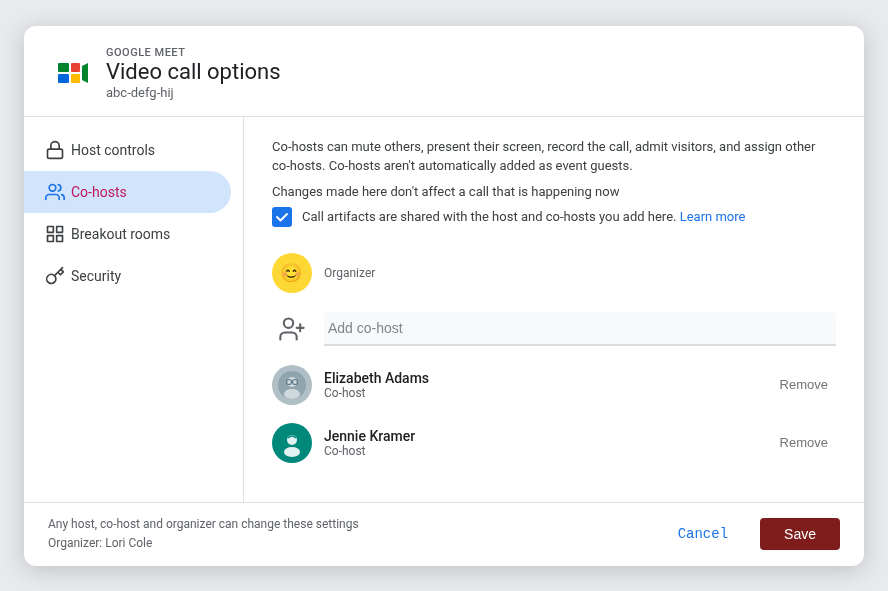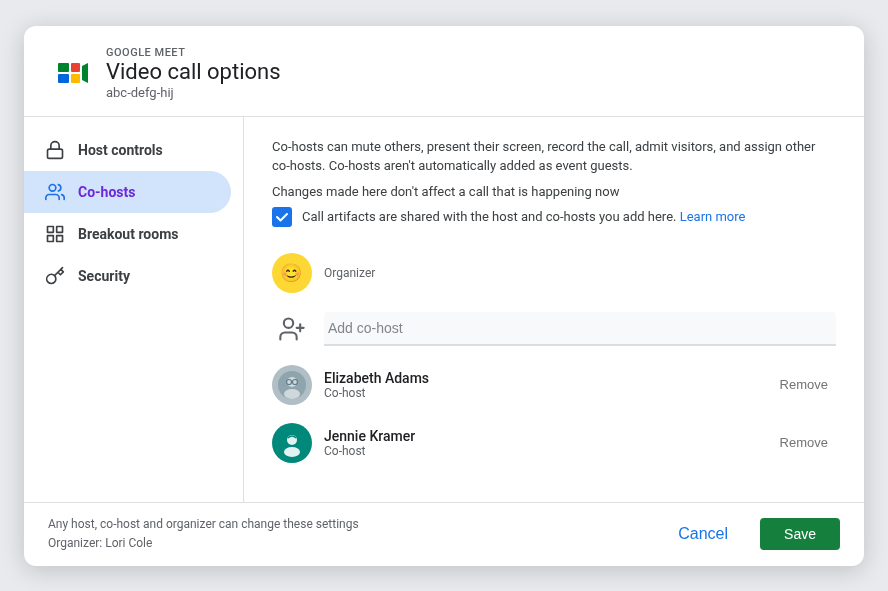--- a/index.html
+++ b/index.html
@@ -63,32 +63,32 @@
     }
     .sidebar {
       width: 220px;
       border-right: 1px solid #e0e0e0;
       padding: 12px 0;
       flex-shrink: 0;
     }
     .sidebar-item {
       display: flex;
       align-items: center;
-      gap: 12px;
+      gap: 5px;
       padding: 10px 20px;
       cursor: pointer;
       border-radius: 0 24px 24px 0;
       margin-right: 12px;
       font-size: 14px;
       color: #3c4043;
-      font-weight: 700;
+      font-weight: 400;
     }
     .sidebar-item.active {
       background: #d2e3fc;
-      color: #6d28d9;
+      color: #be185d;
     }
     .sidebar-item.active .sidebar-icon svg path,
     .sidebar-item.active .sidebar-icon svg rect,
     .sidebar-item.active .sidebar-icon svg circle {
       stroke: #1a73e8;
     }
     .sidebar-icon {
       width: 22px;
       height: 22px;
       display: flex;
@@ -226,33 +226,34 @@
       font-size: 12px;
       color: #5f6368;
       line-height: 1.6;
     }
     .footer-buttons {
       display: flex;
       gap: 12px;
       align-items: center;
     }
     .btn-cancel {
-      font-size: 16px;
+      font-size: 14px;
       color: #1a73e8;
       background: none;
       border: none;
       cursor: pointer;
       padding: 8px 20px;
       border-radius: 4px;
       font-weight: 500;
+      font-family: Liberation Mono, monospace;
     }
     .btn-save {
       font-size: 14px;
       color: #fff;
-      background: #15803d;
+      background: #7f1d1d;
       border: none;
       cursor: pointer;
       padding: 8px 24px;
       border-radius: 4px;
       font-weight: 500;
     }
   </style>
 </head>
 <body>
 

